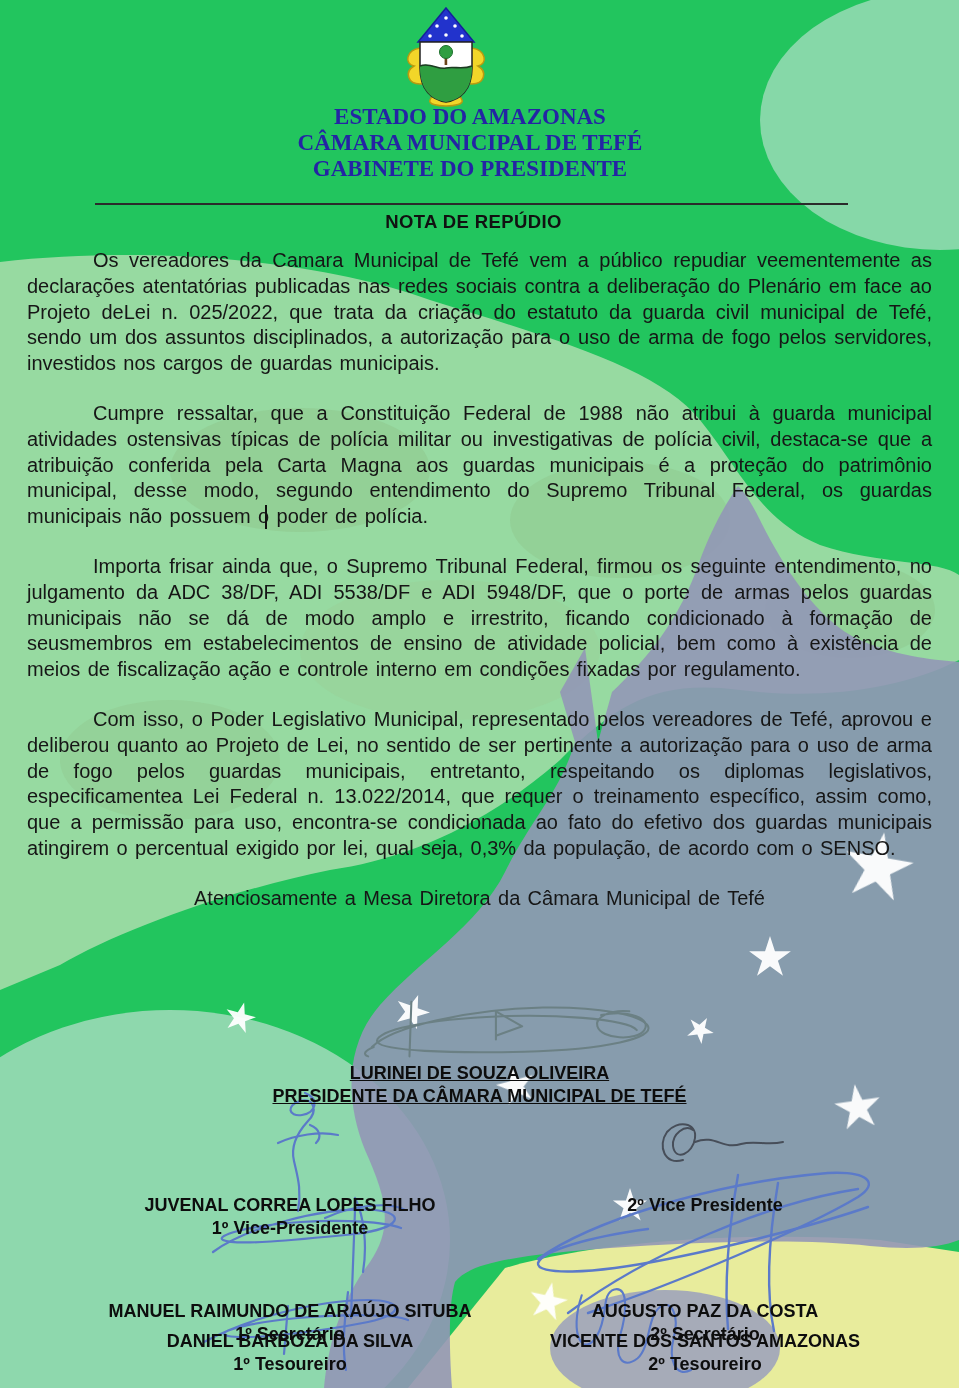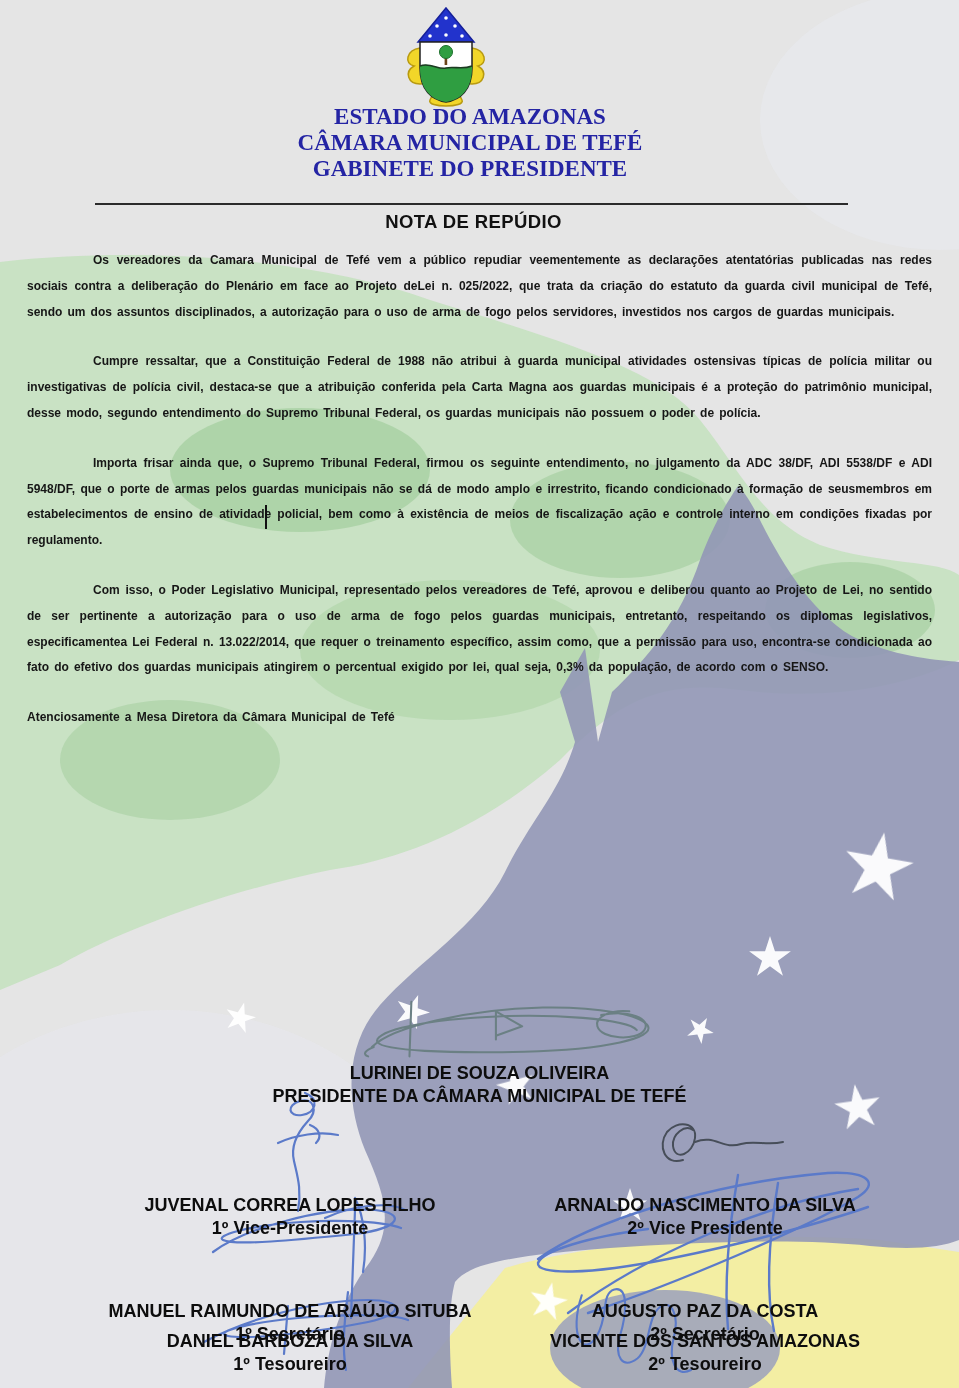--- a/index.html
+++ b/index.html
@@ -1,35 +1,35 @@
 <!DOCTYPE html>
 <html><head>
 <meta charset="utf-8">
 <style>
   html,body{margin:0;padding:0;background:#ffffff;}
-  .page{position:relative;width:959px;height:1388px;background:#e5e5e5;overflow:hidden;
+  .page{position:relative;width:959px;height:1388px;background:#22c55e;overflow:hidden;
         font-family:"Liberation Sans",sans-serif;color:#151515;}
   .watermark{position:absolute;left:0;top:0;width:959px;height:1388px;}
   .abs{position:absolute;}
   .crest{left:400px;top:6px;width:92px;height:104px;}
   .org{top:104px;left:0;width:940px;text-align:center;
        font-family:"Liberation Serif",serif;font-weight:bold;font-size:23px;line-height:26px;
        color:#2424a4;}
   .rule{top:203px;left:95px;width:753px;height:0;border-top:2px solid #2b2b2b;}
   .doc-title{top:211px;left:0;width:947px;text-align:center;font-weight:bold;
              font-size:18.5px;letter-spacing:.4px;color:#111;}
   .body-text{top:248px;left:27px;width:905px;}
-  .body-text p{margin:0 0 24px 0;font-size:12px;line-height:25.8px;text-align:justify;
-               text-indent:66px;word-spacing:1.8px;color:#161616;font-weight:bold;}
-  .body-text p.closing{text-indent:0;text-align:left;margin-top:6px;}
+  .body-text p{margin:0 0 24px 0;font-size:20px;line-height:25.8px;text-align:justify;
+               text-indent:66px;word-spacing:1.8px;color:#161616;}
+  .body-text p.closing{text-indent:0;text-align:center;margin-top:6px;}
   .cursor{left:265px;top:505px;width:2px;height:24px;background:#111;}
   .sig{pointer-events:none;}
   .sig path{fill:none;stroke-linecap:round;stroke-linejoin:round;}
   .name-block{text-align:center;font-weight:bold;font-size:18px;line-height:23px;color:#0d0d0d;}
-  .blk-president{top:1062px;left:0;width:959px;}
+  .blk-president{top:1062px;left:0;width:959px;text-decoration:underline;}
   .col-l{left:60px;width:460px;}
   .col-r{left:470px;width:470px;}
   .row1{top:1194px;}
   .row2{top:1300px;}
   .row3{top:1330px;}
   .sig-president{left:355px;top:996px;}
   .sig-juvenal{left:250px;top:1085px;}
   .sig-arnaldo{left:645px;top:1116px;}
   .sig-manuel{left:205px;top:1188px;}
   .sig-augusto{left:528px;top:1163px;}
@@ -182,21 +182,20 @@
   <div class="abs name-block blk-president">
     <div>LURINEI DE SOUZA OLIVEIRA</div>
     <div>PRESIDENTE DA CÂMARA MUNICIPAL DE TEFÉ</div>
   </div>
 
   <div class="abs name-block col-l row1">
     <div>JUVENAL CORREA LOPES FILHO</div>
     <div>1º Vice-Presidente</div>
   </div>
   <div class="abs name-block col-r row1">
-    <div>ARNALDO NASCIMENTO DA SILVA</div>
     <div>2º Vice Presidente</div>
   </div>
   <div class="abs name-block col-l row2">
     <div>MANUEL RAIMUNDO DE ARAÚJO SITUBA</div>
     <div>1º Secretário</div>
   </div>
   <div class="abs name-block col-r row2">
     <div>AUGUSTO PAZ DA COSTA</div>
     <div>2º Secretário</div>
   </div>

